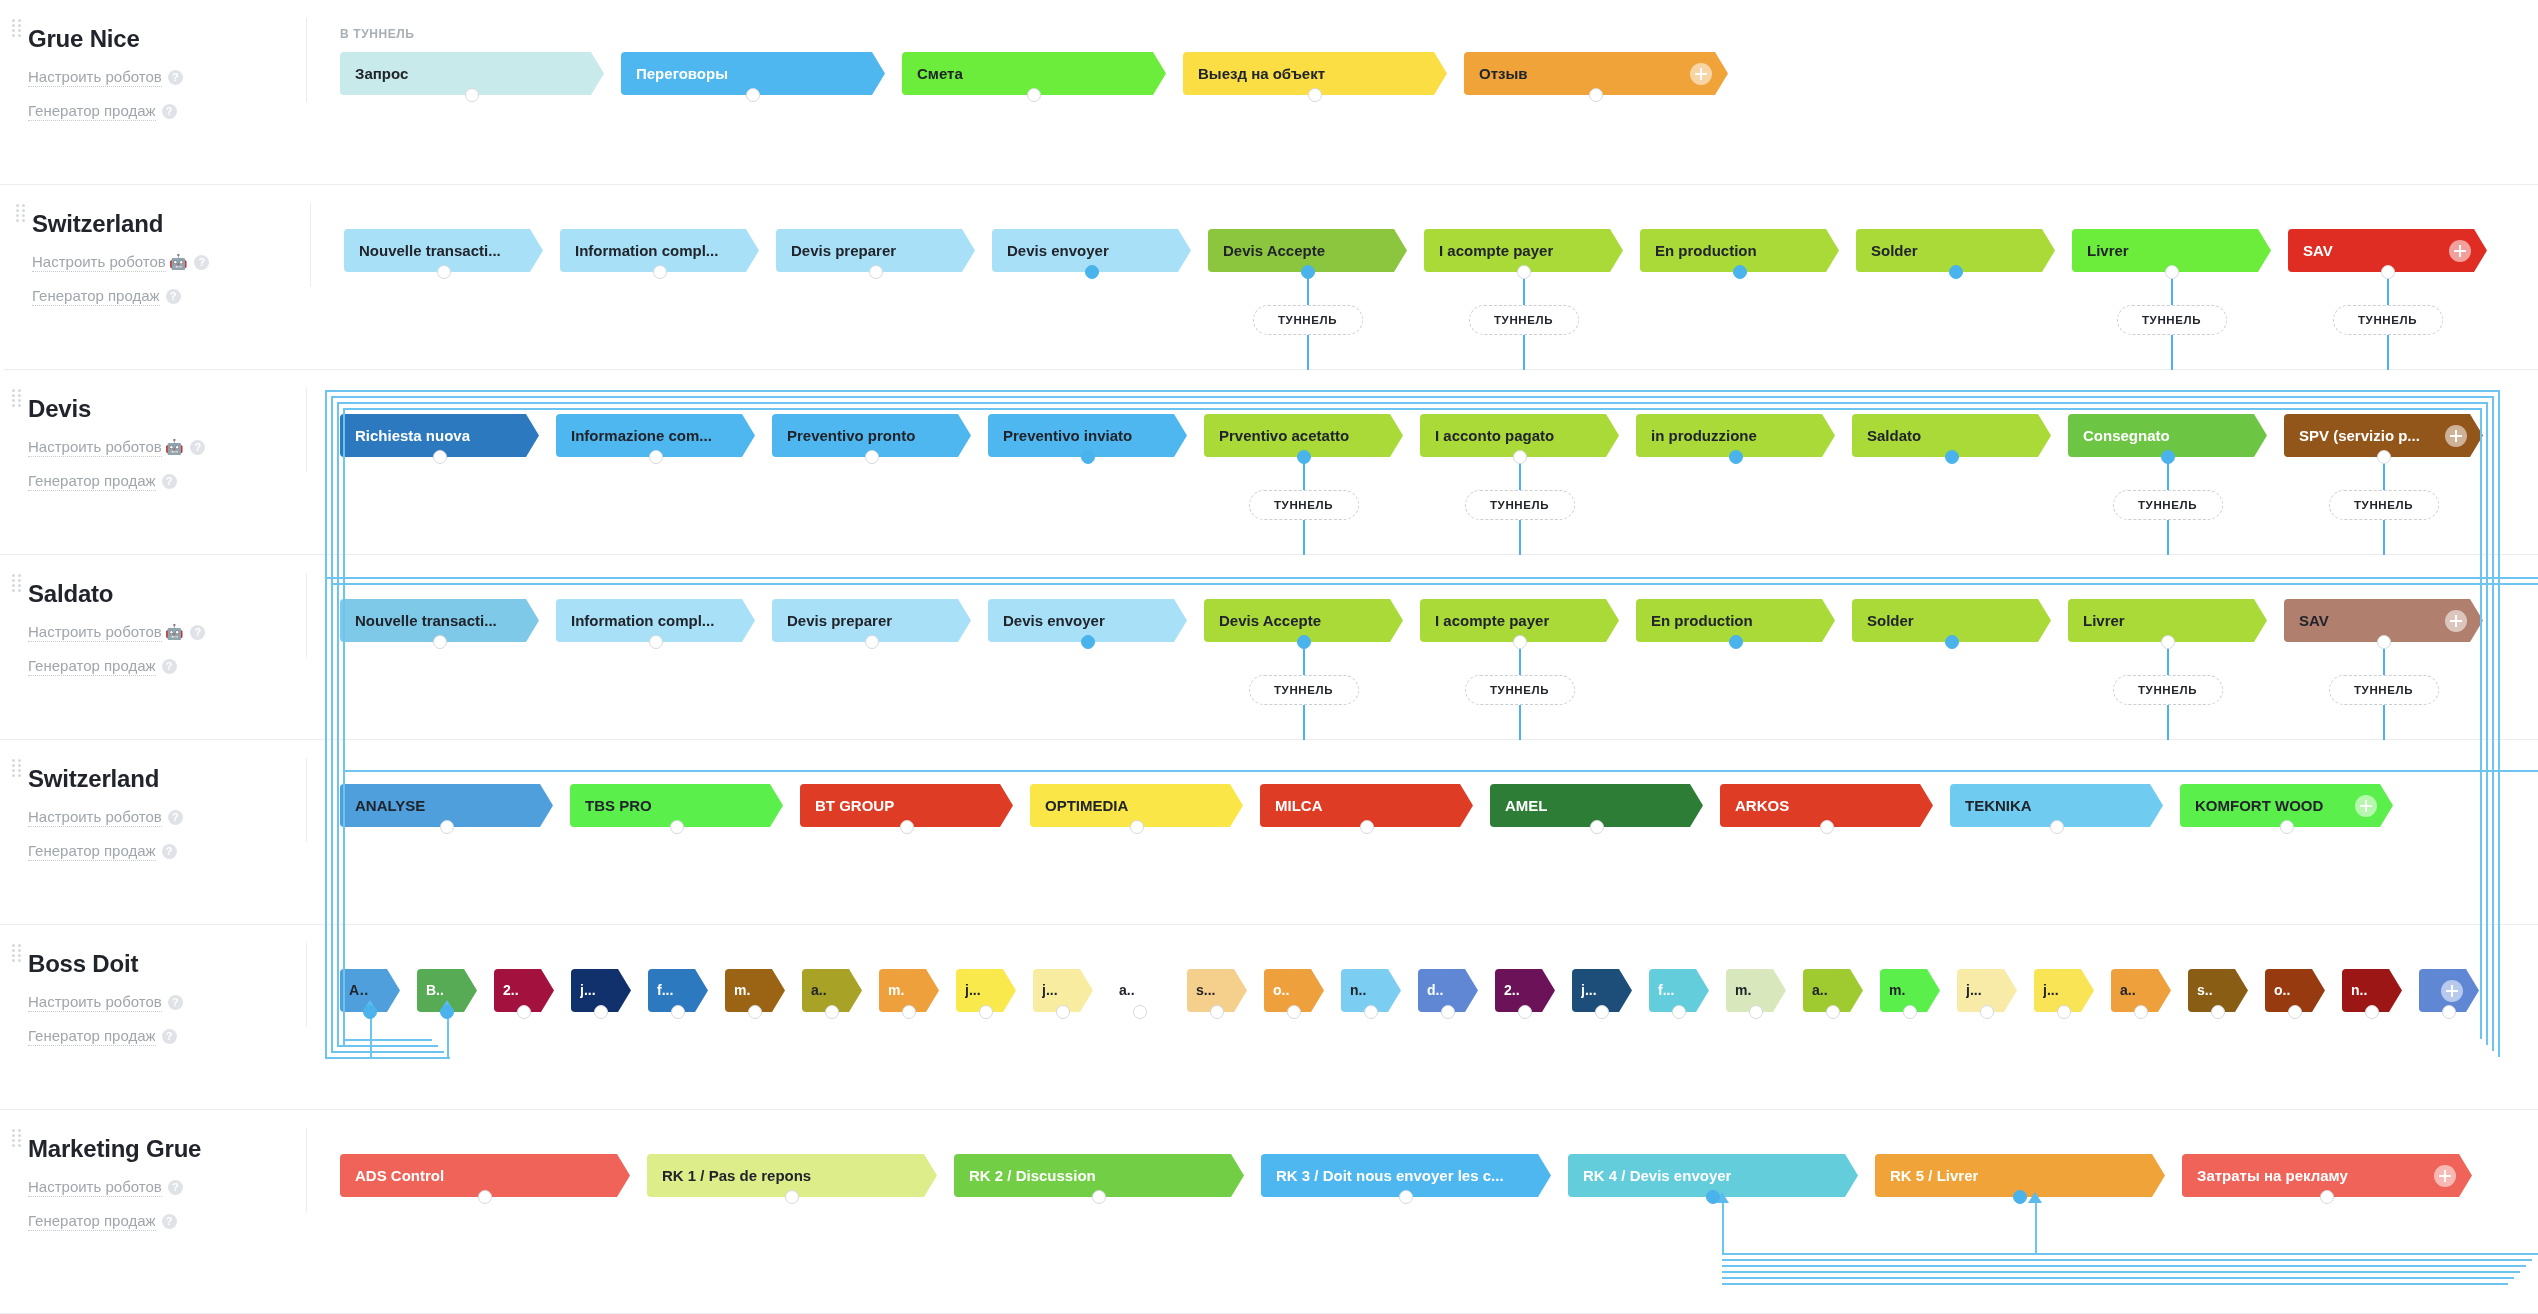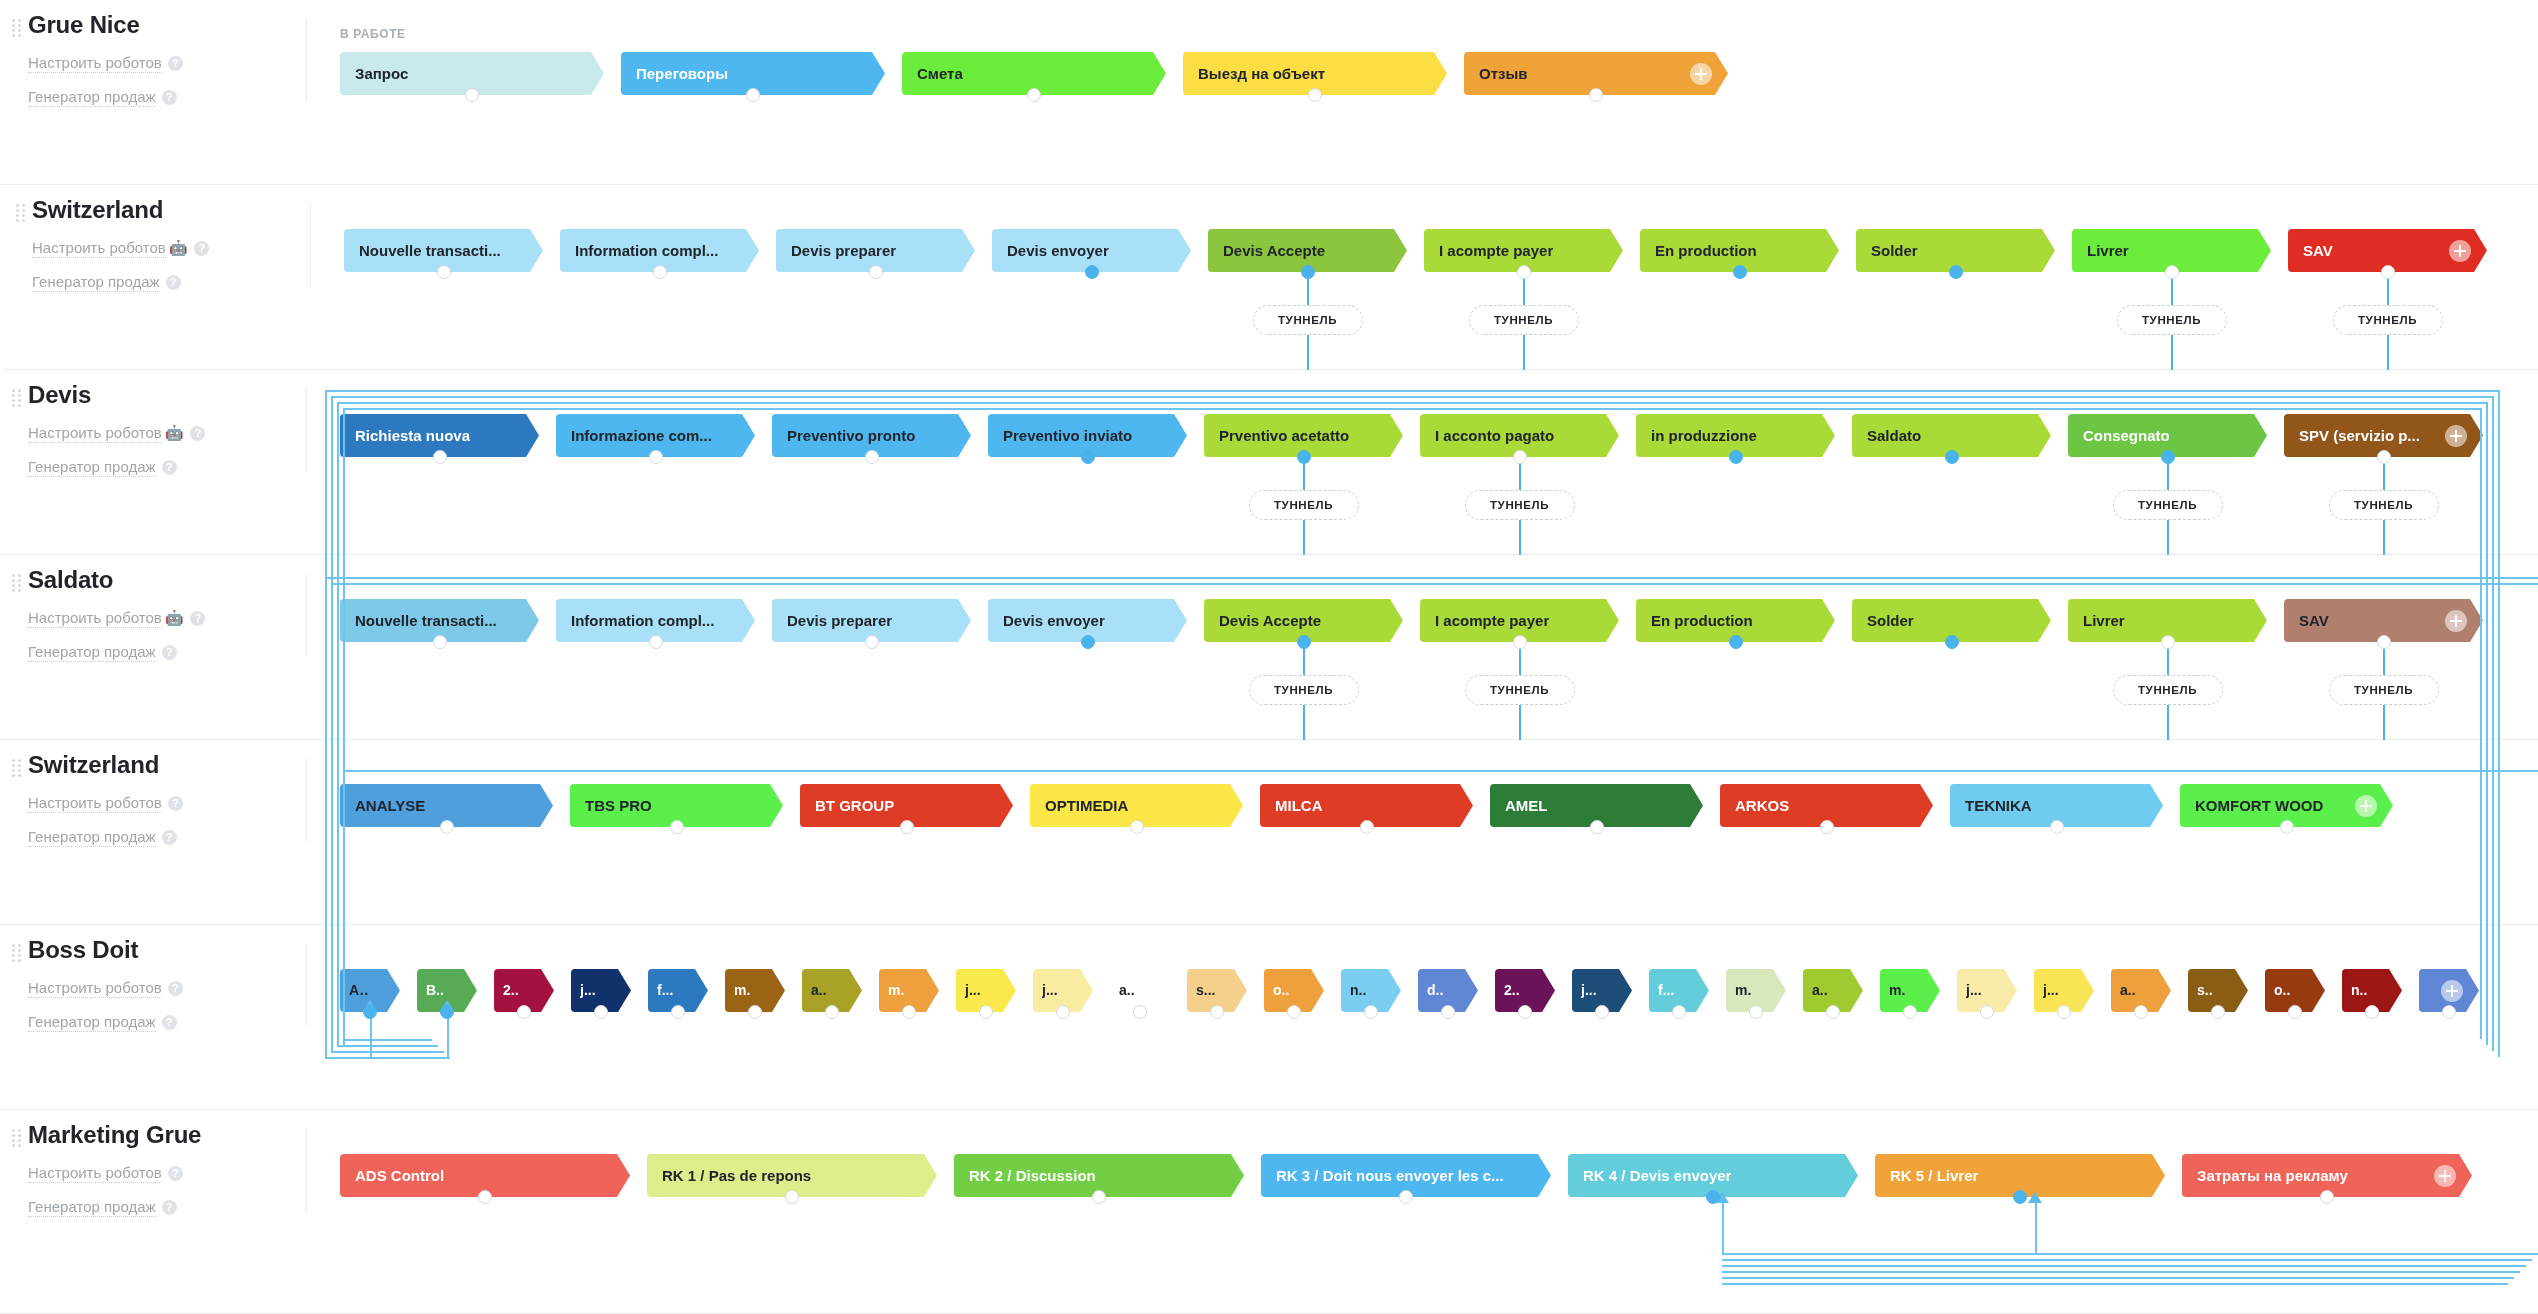--- a/index.html
+++ b/index.html
@@ -11,21 +11,21 @@
   }
   #app{ position:relative; width:2538px; height:1314px; }
 
   
   .row{ position:relative; border-bottom:1px solid #ececee; }
   .row:last-child{ border-bottom:none; }
 
   
   .left{
     position:absolute; left:0; top:0; width:306px; height:100%;
-    padding-left:28px; padding-top:10px;
+    padding-left:28px; padding-top:24px;
   }
   .drag-dots{
     position:absolute; left:12px; top:19px; width:10px; height:16px;
     display:grid; grid-template-columns:3px 3px; grid-template-rows:repeat(4,3px);
     gap:2px 3px;
   }
   .drag-dots i{ display:block; width:3px; height:3px; background:#d5d9dd; border-radius:50%; }
   .pipe-title{
     font-size:24px; font-weight:bold; color:#21242b;
     letter-spacing:-0.2px; line-height:30px; white-space:nowrap;
@@ -123,21 +123,21 @@
           <i></i>
           <i></i>
           <i></i>
         </div>
         <div class="pipe-title">Grue Nice</div>
         <div class="pipe-link"><span class="txt">Настроить роботов</span><span class="qmark">?</span></div>
         <div class="pipe-link"><span class="txt">Генератор продаж</span><span class="qmark">?</span></div>
       </div>
       <div class="left-divider"></div>
       <div class="stages">
-        <div class="status-cap">В РАБОТЕ</div>
+        <div class="status-cap">В ТУННЕЛЬ</div>
         <div class="stage-strip" style="top: 52px;"><div class="stage" style="width: 264px; background: rgb(200, 234, 234);"><div class="lbl" style="color: rgb(33, 36, 43);">Запрос</div></div><div class="dot" style="left: 132px; position: absolute; bottom: auto; top: 36px; margin-left: -7px;"></div><div class="stage" style="width: 264px; background: rgb(78, 183, 239);"><div class="lbl" style="color: rgb(255, 255, 255);">Переговоры</div></div><div class="dot" style="left: 413px; position: absolute; bottom: auto; top: 36px; margin-left: -7px;"></div><div class="stage" style="width: 264px; background: rgb(108, 236, 59);"><div class="lbl" style="color: rgb(33, 36, 43);">Смета</div></div><div class="dot" style="left: 694px; position: absolute; bottom: auto; top: 36px; margin-left: -7px;"></div><div class="stage" style="width: 264px; background: rgb(250, 222, 68);"><div class="lbl" style="color: rgb(33, 36, 43);">Выезд на объект</div></div><div class="dot" style="left: 975px; position: absolute; bottom: auto; top: 36px; margin-left: -7px;"></div><div class="stage" style="width: 264px; background: rgb(240, 163, 56);"><div class="lbl" style="color: rgb(33, 36, 43);">Отзыв</div></div><div class="dot" style="left: 1256px; position: absolute; bottom: auto; top: 36px; margin-left: -7px;"></div><div class="plus" style="position: absolute; left: 1350px; top: 11px; right: auto; margin-top: 0px;"></div></div>
       </div>
     </div>
     <div class="row" style="position: absolute; left: 4px; top: 185px; width: 2538px; height: 185px;">
       <div class="left">
         <div class="drag-dots">
           <i></i>
           <i></i>
           <i></i>
           <i></i>

